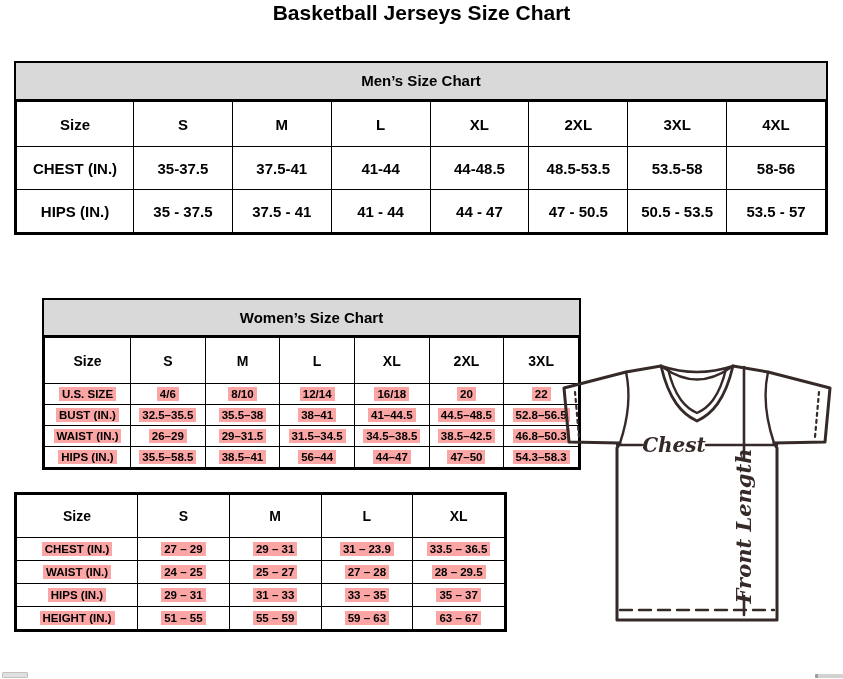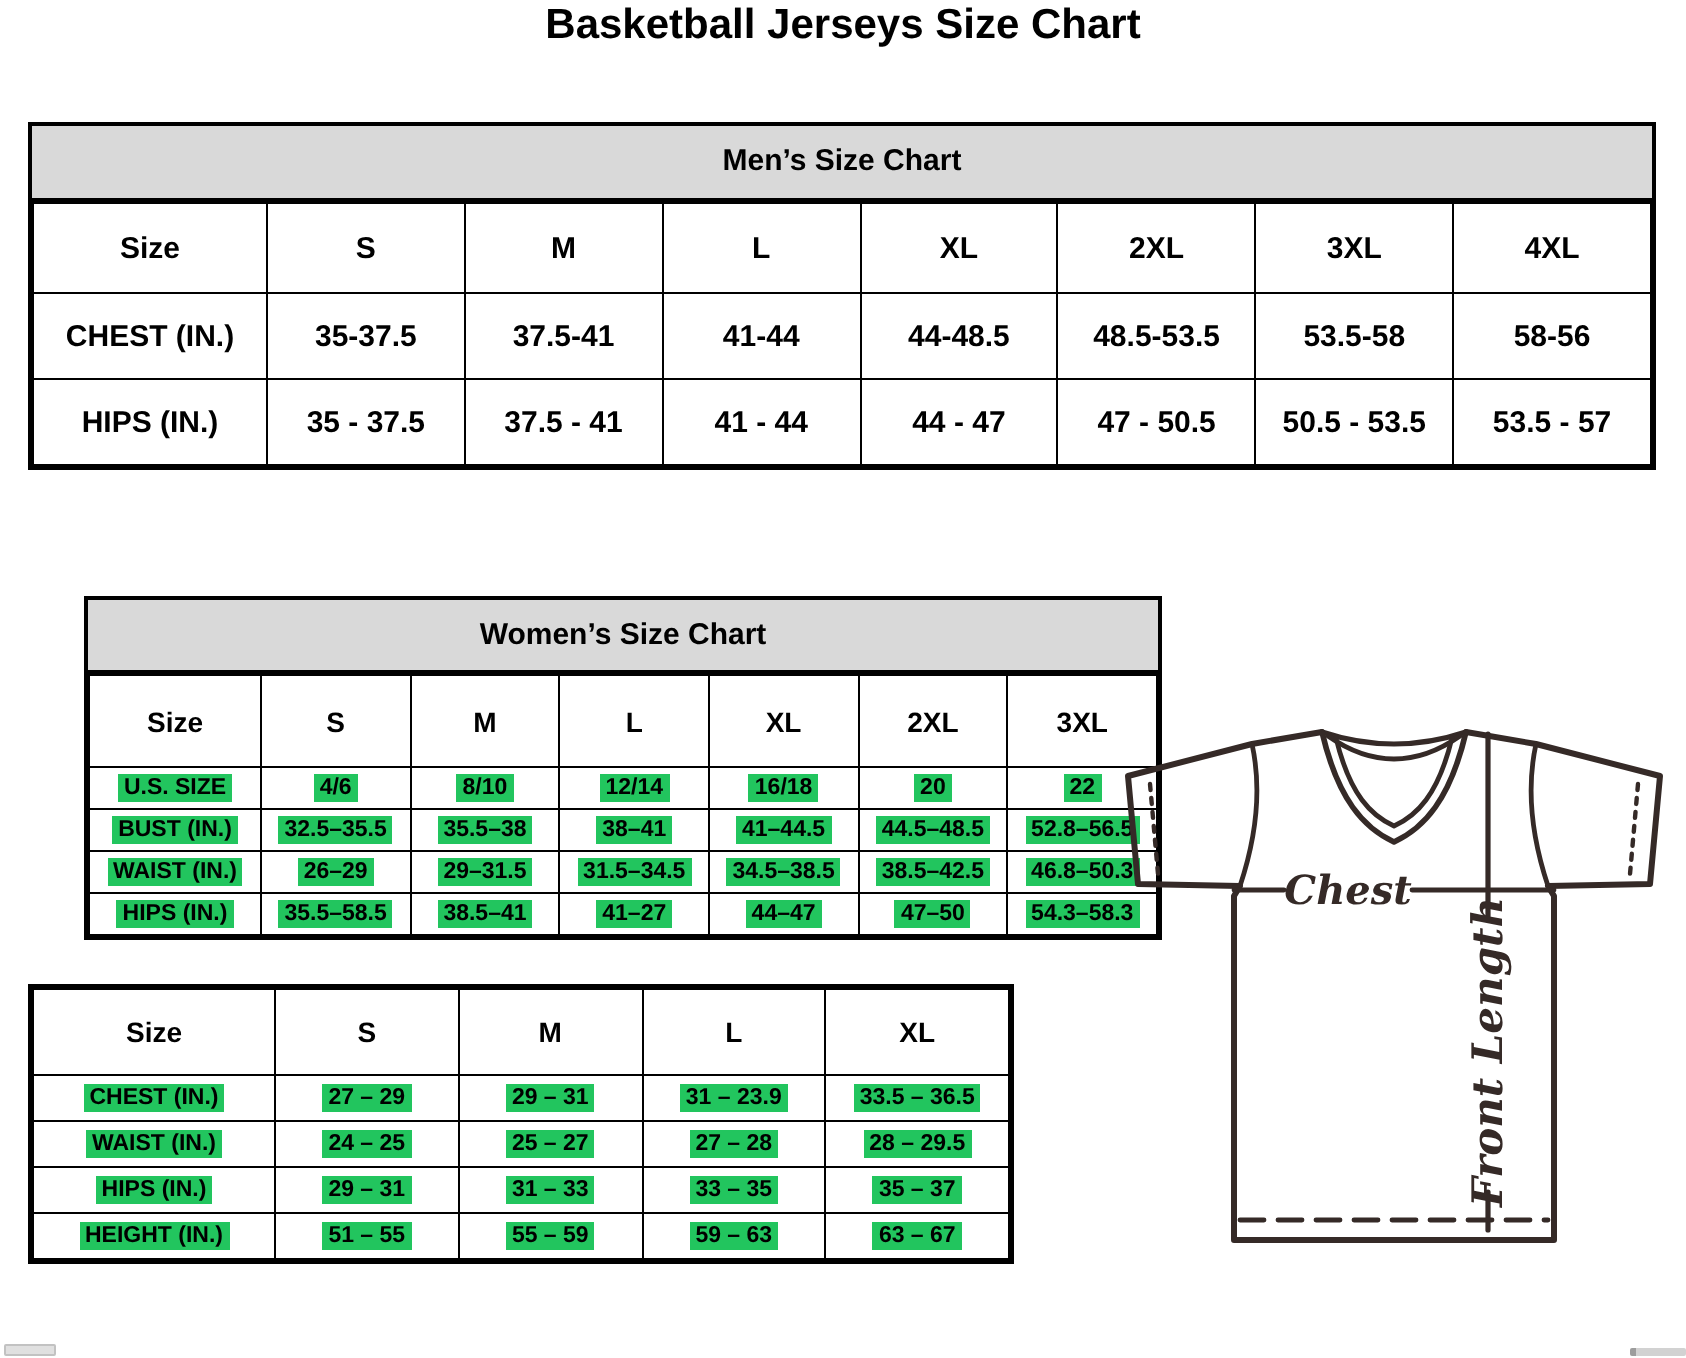--- a/index.html
+++ b/index.html
@@ -40,21 +40,21 @@
 
   
   #youth-wrap { left:14px; top:492px; width:493px; }
   #youth-wrap .caption { height:39px; line-height:37px; }
   #youth-wrap tr.header-row th { height:43px; font-size:14px; }
   #youth-wrap tbody tr { height:23px; }
   #youth-wrap tbody th, #youth-wrap tbody td { font-size:11.5px; }
   #youth-wrap col.c0 { width:121px; }
 
   
-  .hl { background:#22c55e; padding:0 3px; display:inline-block; line-height:1.25; }
+  .hl { background:#fca5a5; padding:0 3px; display:inline-block; line-height:1.25; }
 
   
   #jersey { position:absolute; left:554px; top:358px; width:289px; height:274px; }
   #jersey text {
     font-family:"DejaVu Serif", serif; font-style:italic; font-weight:bold;
     fill:var(--line-color,#352a27);
   }
 
   
   .scroll-frag { position:absolute; border-radius:1px; }
@@ -164,21 +164,21 @@
           <td><span class="hl">29–31.5</span></td>
           <td><span class="hl">31.5–34.5</span></td>
           <td><span class="hl">34.5–38.5</span></td>
           <td><span class="hl">38.5–42.5</span></td>
           <td><span class="hl">46.8–50.3</span></td>
         </tr>
         <tr>
           <th><span class="hl">HIPS (IN.)</span></th>
           <td><span class="hl">35.5–58.5</span></td>
           <td><span class="hl">38.5–41</span></td>
-          <td><span class="hl">41–27</span></td>
+          <td><span class="hl">56–44</span></td>
           <td><span class="hl">44–47</span></td>
           <td><span class="hl">47–50</span></td>
           <td><span class="hl">54.3–58.3</span></td>
         </tr>
       </tbody>
   </table>
 </div>
 
 <div id="youth-wrap" class="tbl-wrap">
   <table class="size-table">

